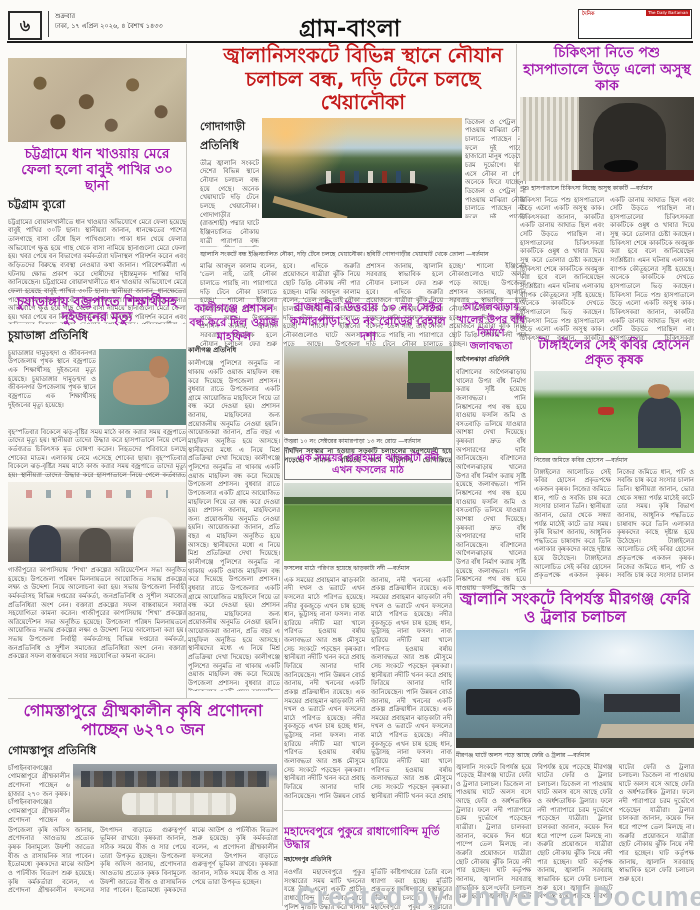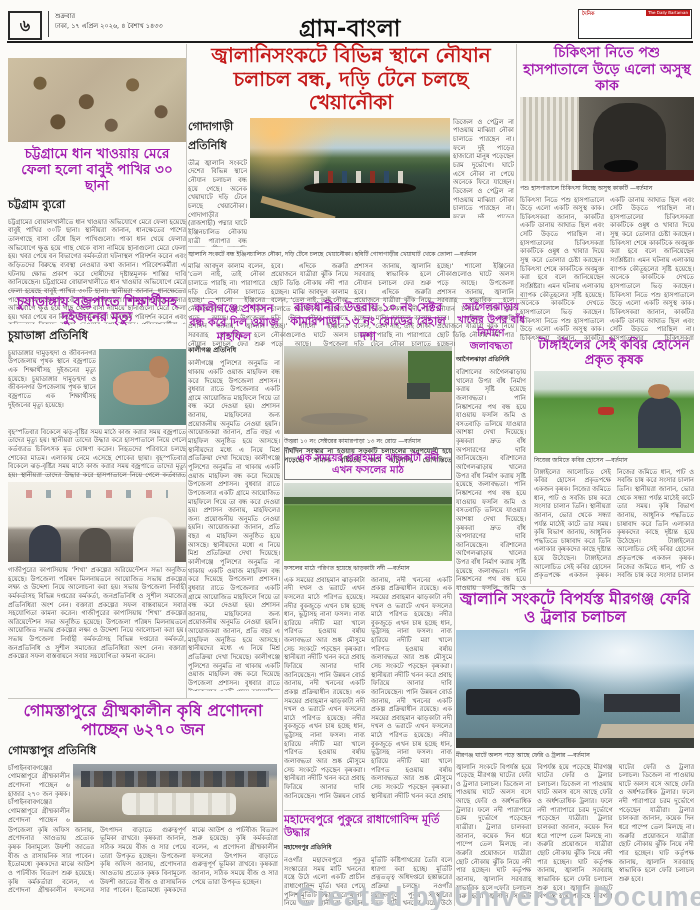--- a/index.html
+++ b/index.html
@@ -123,21 +123,21 @@
   <div class="hline" style="left:456px;top:586px;width:238px;"></div>
   <div class="hline" style="left:284px;top:810px;width:168px;"></div>
 
   <section class="abs" style="left:8px;top:44px;width:178px;margin-top:14px;">
     <div class="photo ph-babui" style="height:84px;"></div>
     <h2 class="headline" style="font-size:13.5px;margin-top:4px;">চট্টগ্রামে ধান খাওয়ায় মেরে ফেলা হলো বাবুই পাখির ৩০ ছানা</h2>
     <div class="byline">চট্টগ্রাম ব্যুরো</div>
     <div class="body-text" style="height:106px;">চট্টগ্রামের বোয়ালখালীতে ধান খাওয়ার অভিযোগে মেরে ফেলা হয়েছে বাবুই পাখির ৩০টি ছানা। স্থানীয়রা জানান, ধানক্ষেতের পাশের তালগাছে বাসা বেঁধে ছিল পাখিগুলো। পাকা ধান খেয়ে ফেলার অভিযোগে ক্ষুব্ধ হয়ে গাছ থেকে বাসা নামিয়ে ছানাগুলো মেরে ফেলা হয়। খবর পেয়ে বন বিভাগের কর্মকর্তারা ঘটনাস্থল পরিদর্শন করেন এবং জড়িতদের বিরুদ্ধে ব্যবস্থা নেওয়ার কথা জানান। পরিবেশকর্মীরা এ ঘটনায় ক্ষোভ প্রকাশ করে দোষীদের দৃষ্টান্তমূলক শাস্তির দাবি জানিয়েছেন। চট্টগ্রামের বোয়ালখালীতে ধান খাওয়ার অভিযোগে মেরে ফেলা হয়েছে বাবুই পাখির ৩০টি ছানা। স্থানীয়রা জানান, ধানক্ষেতের পাশের তালগাছে বাসা বেঁধে ছিল পাখিগুলো। পাকা ধান খেয়ে ফেলার অভিযোগে ক্ষুব্ধ হয়ে গাছ থেকে বাসা নামিয়ে ছানাগুলো মেরে ফেলা হয়। খবর পেয়ে বন বিভাগের কর্মকর্তারা ঘটনাস্থল পরিদর্শন করেন এবং জড়িতদের বিরুদ্ধে ব্যবস্থা নেওয়ার কথা জানান। পরিবেশকর্মীরা এ ঘটনায় ক্ষোভ প্রকাশ করে দোষীদের দৃষ্টান্তমূলক শাস্তির দাবি জানিয়েছেন।</div>
   </section>
 
-  <section class="abs" style="left:188px;top:44px;width:326px;">
+  <section class="abs" style="left:188px;top:44px;width:326px;padding-left:12px;">
     <h1 class="headline red" style="font-size:20px;">জ্বালানিসংকটে বিভিন্ন স্থানে নৌযান চলাচল বন্ধ, দড়ি টেনে চলছে খেয়ানৌকা</h1>
     <div class="row" style="margin-top:3px;">
       <div style="width:60px;">
         <div class="byline" style="margin-top:0;">গোদাগাড়ী প্রতিনিধি</div>
         <div class="body-text" style="height:88px;">তীব্র জ্বালানি সংকটে দেশের বিভিন্ন স্থানে নৌযান চলাচল বন্ধ হয়ে গেছে। অনেক খেয়াঘাটে দড়ি টেনে চলছে খেয়ানৌকা। গোদাগাড়ীর (রাজশাহী) পদ্মার ঘাটে ইঞ্জিনচালিত নৌকায় যাত্রী পারাপার বন্ধ রয়েছে। তীব্র জ্বালানি সংকটে দেশের বিভিন্ন স্থানে নৌযান চলাচল বন্ধ হয়ে গেছে। অনেক খেয়াঘাটে দড়ি টেনে চলছে খেয়ানৌকা। গোদাগাড়ীর (রাজশাহী) পদ্মার ঘাটে ইঞ্জিনচালিত নৌকায় যাত্রী পারাপার বন্ধ রয়েছে।</div>
       </div>
       <div class="photo ph-boat" style="width:200px;height:100px;flex:none;">
         <div class="boat-people"></div>
         <div class="boat-hull"></div>
         <div class="boat-plank"></div>
@@ -245,20 +245,20 @@
       <div class="body-text" style="width:62px;height:58px;">চাঁপাইনবাবগঞ্জের গোমস্তাপুরে গ্রীষ্মকালীন প্রণোদনা পাচ্ছেন ৬ হাজার ২৭০ জন কৃষক। চাঁপাইনবাবগঞ্জের গোমস্তাপুরে গ্রীষ্মকালীন প্রণোদনা পাচ্ছেন ৬ হাজার ২৭০ জন কৃষক।</div>
       <div class="photo ph-gomo" style="width:204px;height:58px;flex:none;">
         <div class="crowd"></div>
         <div class="sacks"></div>
       </div>
     </div>
     <div class="body-text c3" style="height:90px;margin-top:4px;">উপজেলা কৃষি অফিস জানায়, প্রণোদনার আওতায় প্রত্যেক কৃষক বিনামূল্যে উফশী জাতের বীজ ও রাসায়নিক সার পাবেন। ইতোমধ্যে কৃষকদের মাঝে আউশ ও পাটবীজ বিতরণ শুরু হয়েছে। কৃষি কর্মকর্তারা বলেন, এ প্রণোদনা গ্রীষ্মকালীন ফসলের উৎপাদন বাড়াতে গুরুত্বপূর্ণ ভূমিকা রাখবে। কৃষকরা জানান, সঠিক সময়ে বীজ ও সার পেয়ে তারা উপকৃত হচ্ছেন। উপজেলা কৃষি অফিস জানায়, প্রণোদনার আওতায় প্রত্যেক কৃষক বিনামূল্যে উফশী জাতের বীজ ও রাসায়নিক সার পাবেন। ইতোমধ্যে কৃষকদের মাঝে আউশ ও পাটবীজ বিতরণ শুরু হয়েছে। কৃষি কর্মকর্তারা বলেন, এ প্রণোদনা গ্রীষ্মকালীন ফসলের উৎপাদন বাড়াতে গুরুত্বপূর্ণ ভূমিকা রাখবে। কৃষকরা জানান, সঠিক সময়ে বীজ ও সার পেয়ে তারা উপকৃত হচ্ছেন।</div>
   </section>
 
   <section class="abs" style="left:284px;top:814px;width:168px;">
-    <h3 class="headline" style="font-size:11px;text-align:left;">মহাদেবপুরে পুকুরে রাধাগোবিন্দ মূর্তি উদ্ধার</h3>
+    <h3 class="headline" style="font-size:11px;text-align:left;margin-top:12px;">মহাদেবপুরে পুকুরে রাধাগোবিন্দ মূর্তি উদ্ধার</h3>
     <div class="byline" style="font-size:6px;">মহাদেবপুর প্রতিনিধি</div>
     <div class="body-text c2" style="height:58px;">নওগাঁর মহাদেবপুরে পুকুর সংস্কারের সময় মাটি খননের যন্ত্রে উঠে এলো একটি প্রাচীন রাধাগোবিন্দ মূর্তি। খবর পেয়ে পুলিশ মূর্তিটি উদ্ধার করে থানায় নিয়ে যায়। স্থানীয়রা জানান, মূর্তিটি কষ্টিপাথরের তৈরি বলে ধারণা করা হচ্ছে। মূর্তিটি প্রত্নতত্ত্ব অধিদপ্তরে হস্তান্তরের প্রক্রিয়া চলছে। নওগাঁর মহাদেবপুরে পুকুর সংস্কারের সময় মাটি খননের যন্ত্রে উঠে এলো একটি প্রাচীন রাধাগোবিন্দ মূর্তি। খবর পেয়ে পুলিশ মূর্তিটি উদ্ধার করে থানায় নিয়ে যায়। স্থানীয়রা জানান, মূর্তিটি কষ্টিপাথরের তৈরি বলে ধারণা করা হচ্ছে। মূর্তিটি প্রত্নতত্ত্ব অধিদপ্তরে হস্তান্তরের প্রক্রিয়া চলছে।</div>
   </section>
 
   <div class="watermark">Created by Universal Document Converter</div>
 
 </div>
 
 </body></html>

